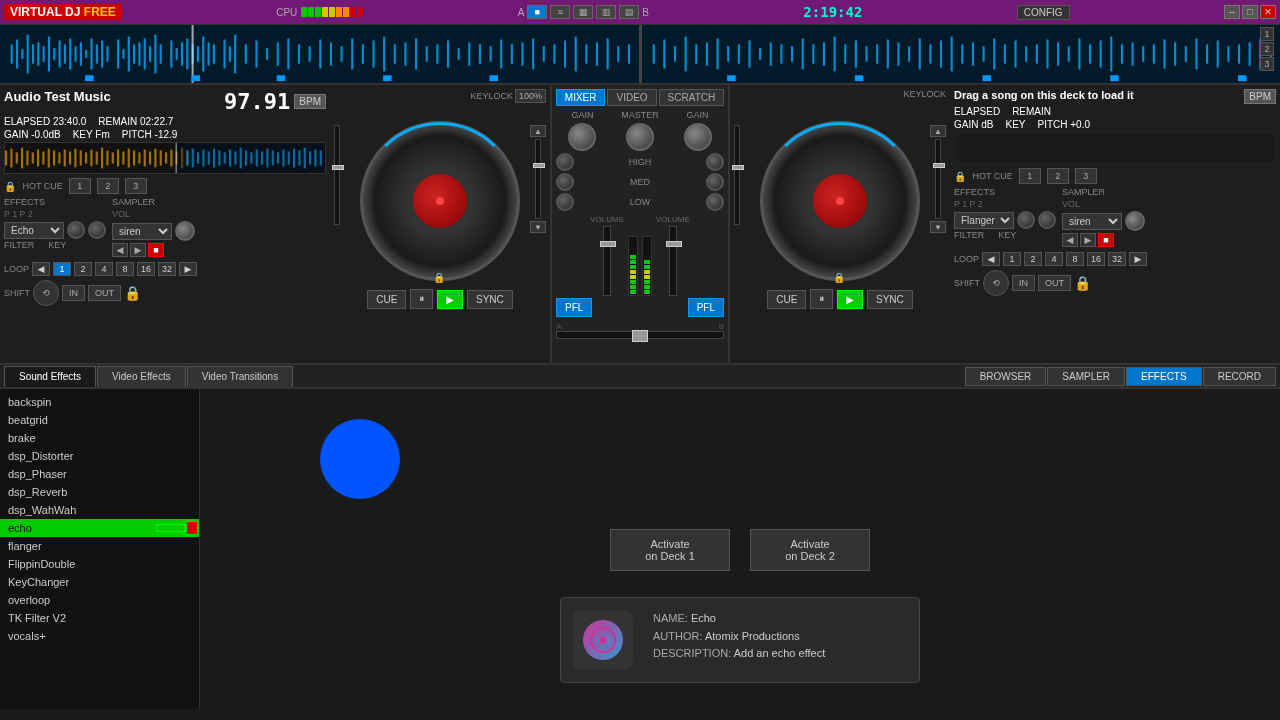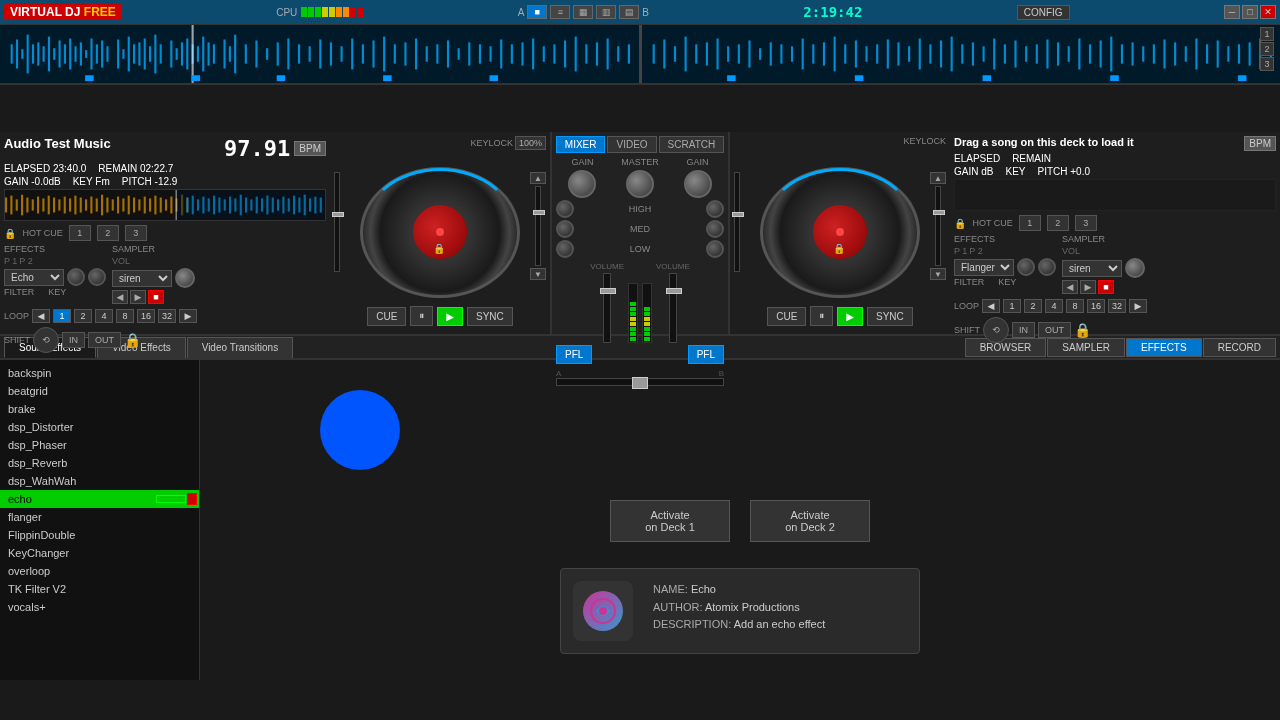--- a/index.html
+++ b/index.html
@@ -9,21 +9,21 @@
       background: #1a1a1a;
       font-family: Arial, sans-serif;
       font-size: 11px;
       color: #ccc;
       overflow: hidden;
     }
 
     
     .top-bar {
       height: 22px;
-      background: #0c4a6e;
+      background: #701a75;
       display: flex;
       align-items: center;
       justify-content: space-between;
       padding: 12px 4px;
       border-bottom: 1px solid #333;
     }
     .logo {
       background: #cc0000;
       color: white;
       font-weight: bold;
@@ -144,23 +144,22 @@
       display: flex;
       align-items: center;
       justify-content: center;
       font-size: 9px;
       color: #aaa;
     }
 
     
     .main-area {
       display: flex;
-      height: 204px;
+      height: 280px;
       border-bottom: 2px solid #333;
-      margin-top: 47px;
     }
 
     
     .deck {
       flex: 1;
       background: #1e1e1e;
       padding: 4px;
       position: relative;
     }
     .deck-header {

